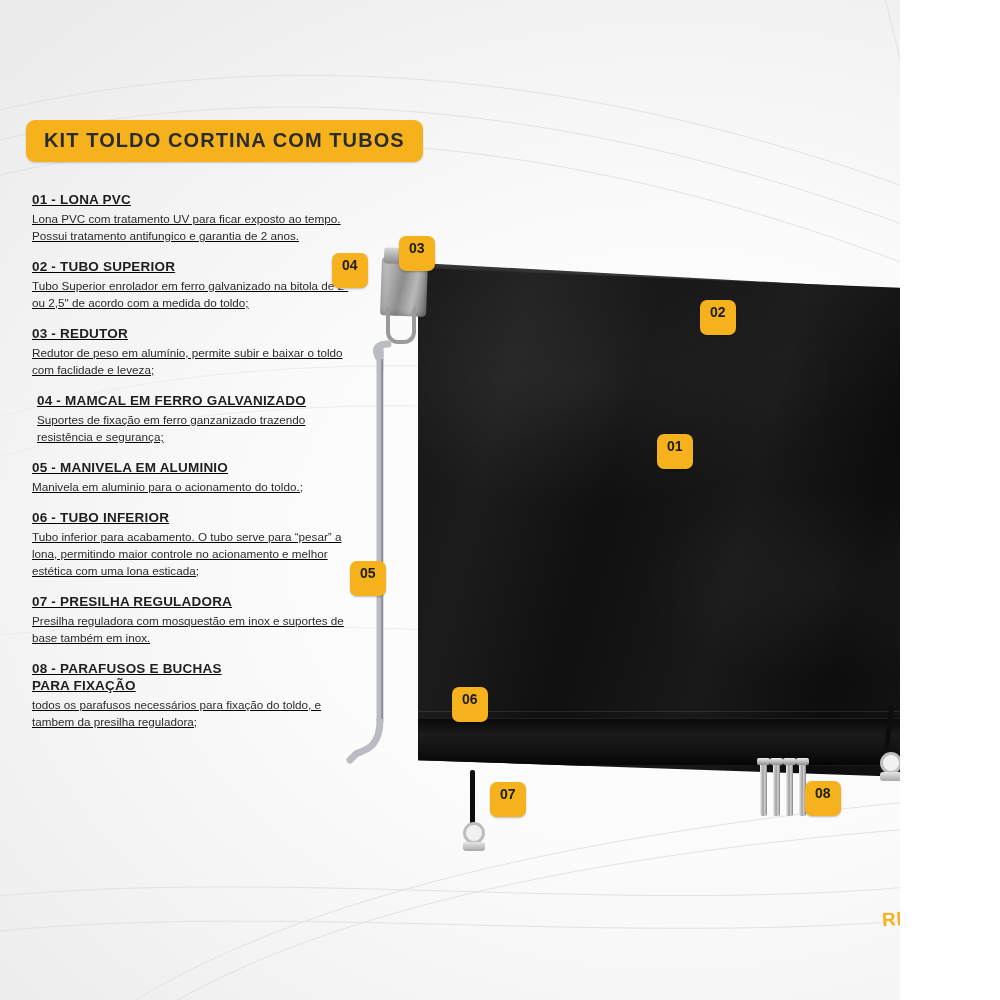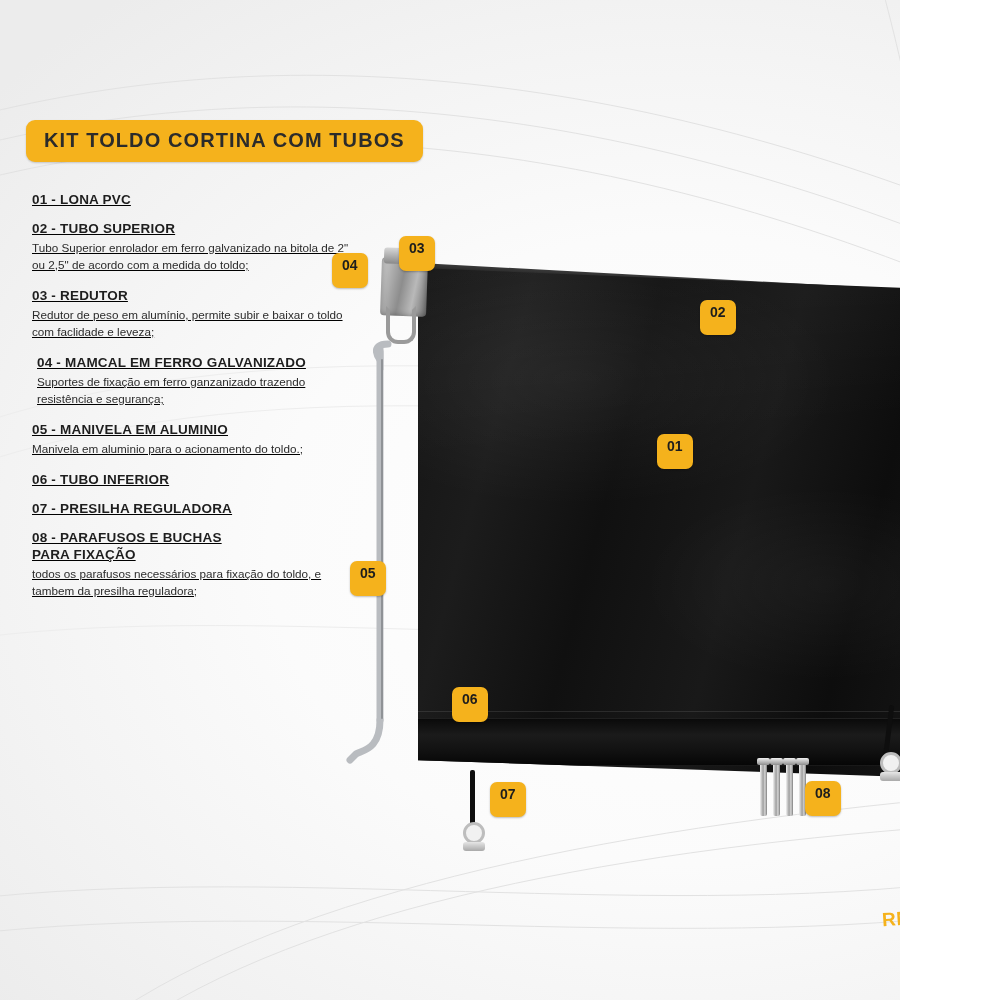--- a/index.html
+++ b/index.html
@@ -269,20 +269,21 @@
       </g>
     </svg>
   </div>
 
   <div class="title-badge">KIT TOLDO CORTINA COM TUBOS</div>
 
   <div class="legend">
 
     <div class="legend-item">
       <h3>01 - LONA PVC</h3>
+      <p>Lona PVC com tratamento UV para ficar exposto ao tempo. Possui tratamento antifungico e garantia de 2 anos.</p>
     </div>
 
     <div class="legend-item">
       <h3>02 - TUBO SUPERIOR</h3>
       <p>Tubo Superior enrolador em ferro galvanizado na bitola de 2" ou 2,5" de acordo com a medida do toldo;</p>
     </div>
 
     <div class="legend-item">
       <h3>03 - REDUTOR</h3>
       <p>Redutor de peso em alumínio, permite subir e baixar o toldo com faclidade e leveza;</p>
@@ -293,24 +294,26 @@
       <p>Suportes de fixação em ferro ganzanizado trazendo resistência e segurança;</p>
     </div>
 
     <div class="legend-item">
       <h3>05 - MANIVELA EM ALUMINIO</h3>
       <p>Manivela em aluminio para o acionamento do toldo.;</p>
     </div>
 
     <div class="legend-item">
       <h3>06 - TUBO INFERIOR</h3>
+      <p>Tubo inferior para acabamento. O tubo serve para “pesar” a lona, permitindo maior controle no acionamento e melhor estética com uma lona esticada;</p>
     </div>
 
     <div class="legend-item">
       <h3>07 - PRESILHA REGULADORA</h3>
+      <p>Presilha reguladora com mosquestão em inox e suportes de base também em inox.</p>
     </div>
 
     <div class="legend-item">
       <h3>08 - PARAFUSOS E BUCHAS</h3>
       <h3 style="margin-top:-2px;">PARA FIXAÇÃO</h3>
       <p>todos os parafusos necessários para fixação do toldo, e tambem da presilha reguladora;</p>
     </div>
 
   </div>
 

